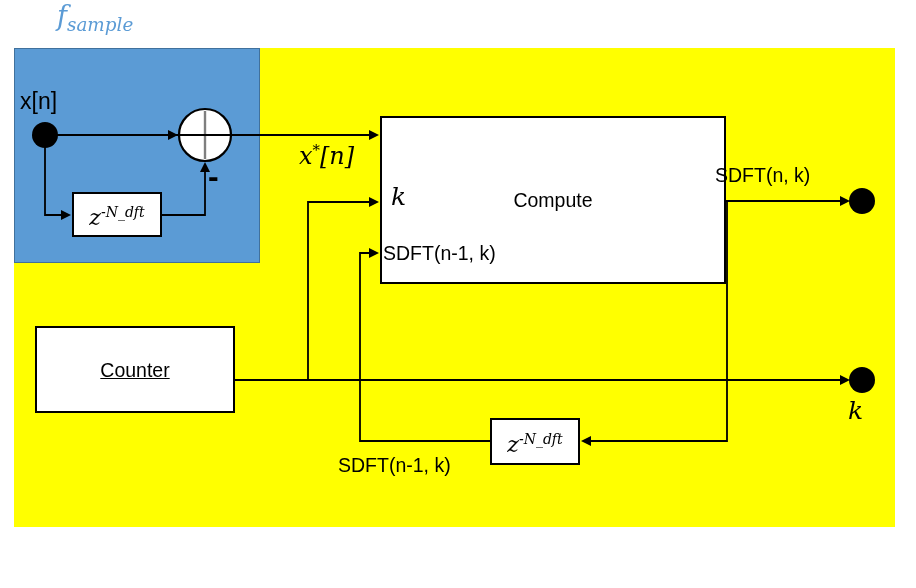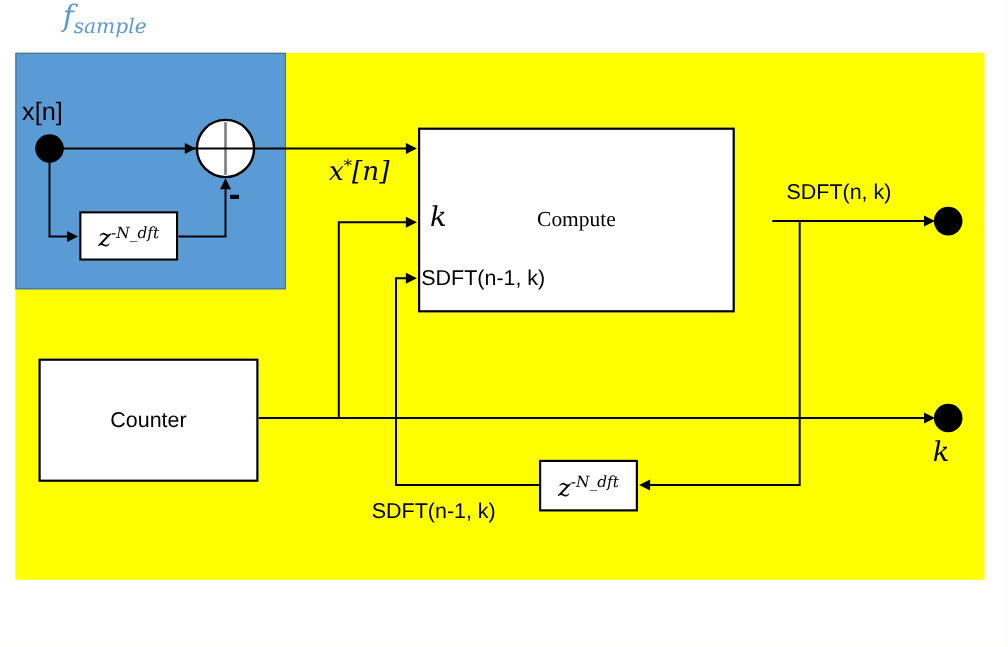--- a/index.html
+++ b/index.html
@@ -63,27 +63,27 @@
     <polygon class="arrow" points="581,441 591,436 591,446"></polygon>
     <polygon class="arrow" points="379,253 369,248 369,258"></polygon>
     <polygon class="arrow" points="850,380 840,375 840,385"></polygon>
     <polygon class="arrow" points="379,202 369,197 369,207"></polygon>
 
     <circle class="dot" cx="45" cy="135" r="13"></circle>
     <circle class="dot" cx="862" cy="201" r="13"></circle>
     <circle class="dot" cx="862" cy="380" r="13"></circle>
   </svg>
 
-  <div class="box" style="left:380px;top:116px;width:288px;height:168px;font-family:Liberation Serif, serif;">
+  <div class="box" style="left:380px;top:116px;width:346px;height:168px;">
     <div>
       <div>Compute</div>
     </div>
   </div>
 
-  <div class="box" style="left:35px;top:326px;width:200px;height:112px;">
+  <div class="box" style="left:35px;top:326px;width:200px;height:87px;text-decoration:underline;">
     <div>
       <div>Counter</div>
     </div>
   </div>
 
   <div class="box" style="left:72px;top:192px;width:90px;height:45px;">
     <span><span class="math zbase">z</span><span class="zexp">-N_dft</span></span>
   </div>
 
   <div class="box" style="left:490px;top:418px;width:90px;height:47px;">

